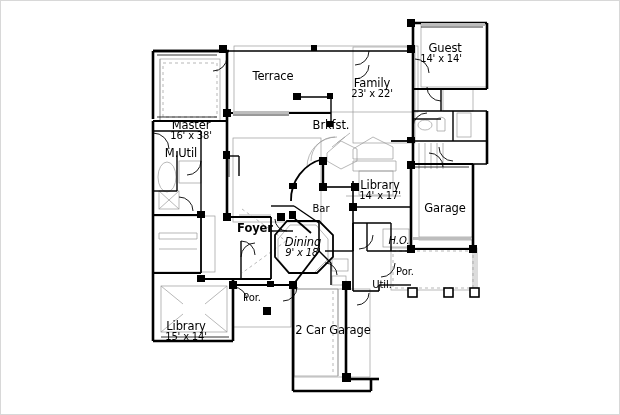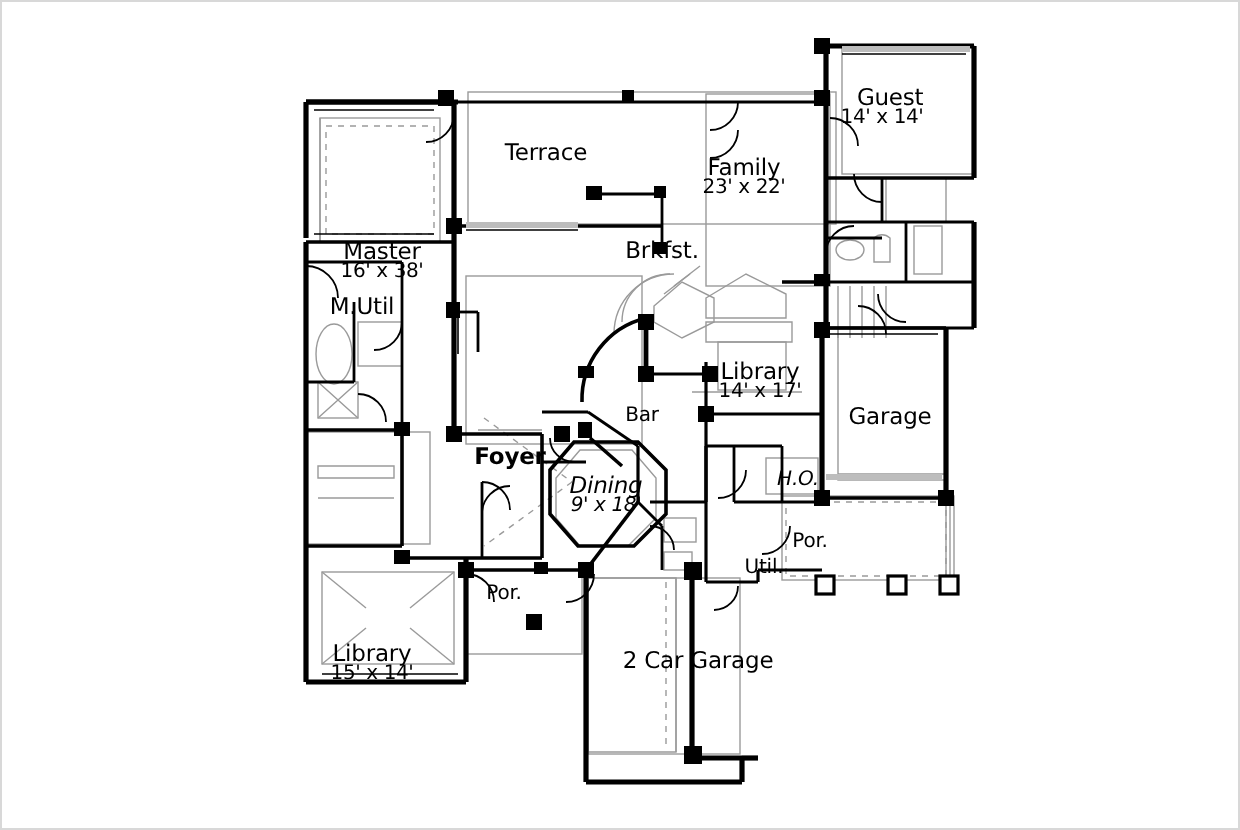--- a/index.html
+++ b/index.html
@@ -401,17 +401,17 @@
 
   <div class="rm-label" style="left:185px; top:303px;margin-top:28px;">
     <span class="rm-name">Library</span>
     <span class="rm-dim">15' x 14'</span>
   </div>
 
   <div class="rm-label sm" style="left:251px; top:297px;">
     <span class="rm-name">Por.</span>
   </div>
 
-  <div class="rm-label" style="left:348px; top:329px;text-align:right;">
+  <div class="rm-label" style="left:332px; top:329px;text-align:right;">
     <span class="rm-name">2 Car Garage</span>
   </div>
 
 </div>
 
 </body></html>

